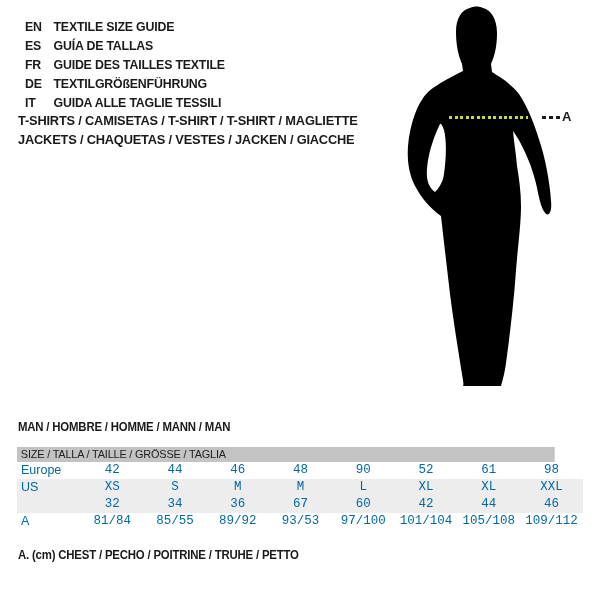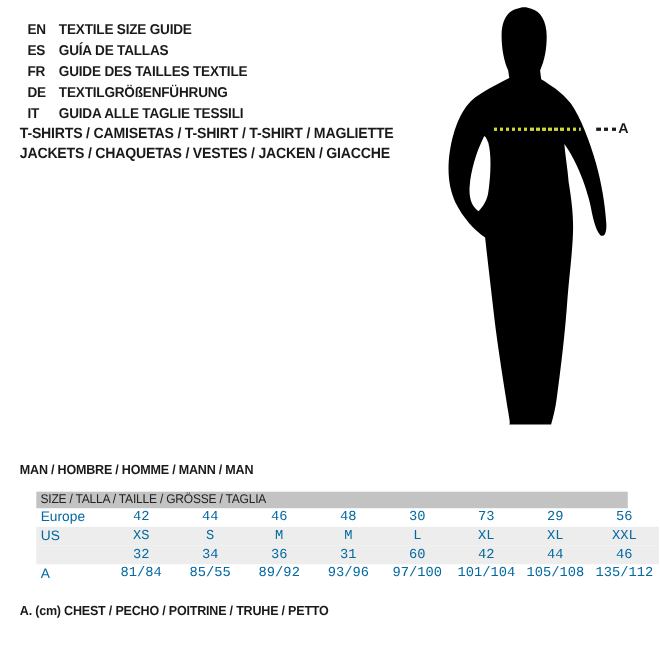--- a/index.html
+++ b/index.html
@@ -28,21 +28,21 @@
   .dash-black{
     position:absolute;left:542px;top:116px;width:18px;height:3px;
     background:repeating-linear-gradient(90deg,var(--dash-black,#1a1a1a) 0 4px,transparent 4px 7px);
   }
   .measure-label{position:absolute;left:562px;top:109px;font-size:13px;font-weight:bold;}
 
   
   .man-heading{position:absolute;left:18px;top:420px;font-size:12px;font-weight:bold;}
 
   
-  .size-table{position:absolute;left:33px;top:447px;width:566px;font-size:12.5px;}
+  .size-table{position:absolute;left:17px;top:447px;width:566px;font-size:12.5px;}
   .table-header{
     height:15px;line-height:15px;background:var(--header-bg,#c3c3c3);
     padding-left:4px;font-size:11.5px;color:#222;
   }
   .t-row{display:flex;height:17px;line-height:17px;color:#0369a1;}
   .t-row.shaded{background:var(--row-shaded-bg,#ededed);align-items:center;}
   .t-label{width:60px;padding-left:4px;flex:none;}
   .t-cell{flex:1;text-align:center;font-family:Liberation Mono, monospace;}
 
   
@@ -127,56 +127,56 @@
 
 <div class="size-table">
   <div class="table-header condensed">SIZE / TALLA / TAILLE / GRÖSSE / TAGLIA</div>
 
   <div class="t-row">
     <span class="t-label">Europe</span>
     <span class="t-cell">42</span>
     <span class="t-cell">44</span>
     <span class="t-cell">46</span>
     <span class="t-cell">48</span>
-    <span class="t-cell">30</span>
-    <span class="t-cell">73</span>
-    <span class="t-cell">29</span>
-    <span class="t-cell">56</span>
+    <span class="t-cell">90</span>
+    <span class="t-cell">52</span>
+    <span class="t-cell">61</span>
+    <span class="t-cell">98</span>
   </div>
 
   <div class="t-row shaded">
     <span class="t-label">US</span>
     <span class="t-cell">XS</span>
     <span class="t-cell">S</span>
     <span class="t-cell">M</span>
     <span class="t-cell">M</span>
     <span class="t-cell">L</span>
     <span class="t-cell">XL</span>
     <span class="t-cell">XL</span>
     <span class="t-cell">XXL</span>
   </div>
 
   <div class="t-row shaded">
     <span class="t-label"></span>
     <span class="t-cell">32</span>
     <span class="t-cell">34</span>
     <span class="t-cell">36</span>
-    <span class="t-cell">31</span>
+    <span class="t-cell">67</span>
     <span class="t-cell">60</span>
     <span class="t-cell">42</span>
     <span class="t-cell">44</span>
     <span class="t-cell">46</span>
   </div>
 
   <div class="t-row">
     <span class="t-label">A</span>
     <span class="t-cell">81/84</span>
     <span class="t-cell">85/55</span>
     <span class="t-cell">89/92</span>
-    <span class="t-cell">93/96</span>
+    <span class="t-cell">93/53</span>
     <span class="t-cell">97/100</span>
     <span class="t-cell">101/104</span>
     <span class="t-cell">105/108</span>
-    <span class="t-cell">135/112</span>
+    <span class="t-cell">109/112</span>
   </div>
 </div>
 
 <div class="footnote condensed">A. (cm) CHEST / PECHO / POITRINE / TRUHE / PETTO</div>
 
 </body></html>

